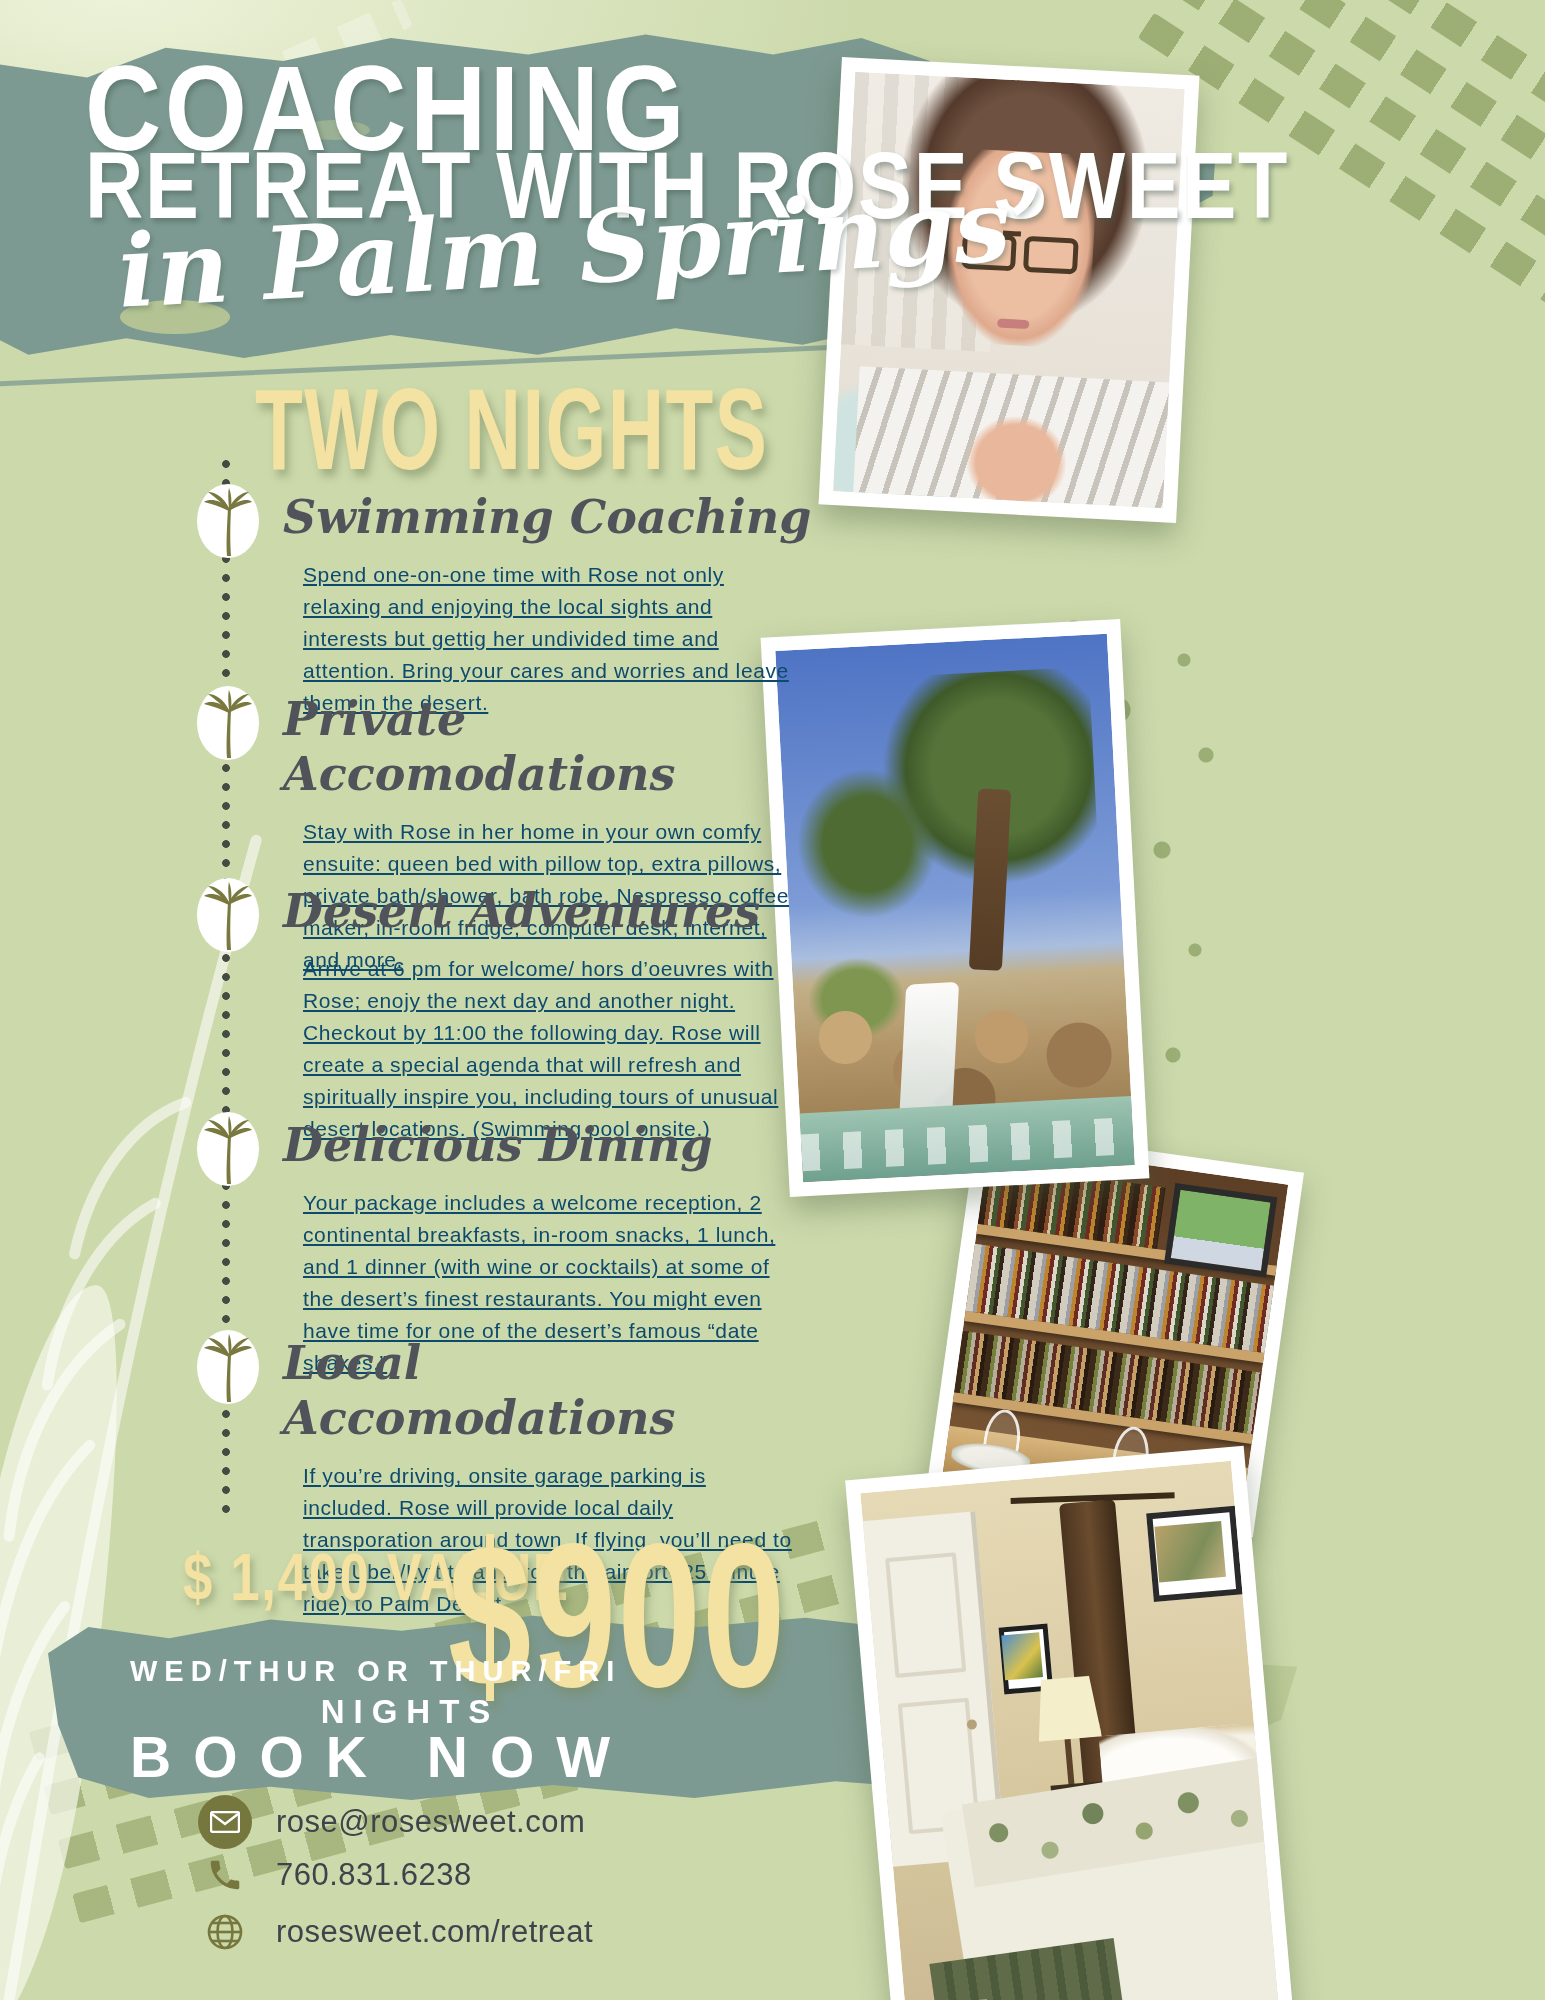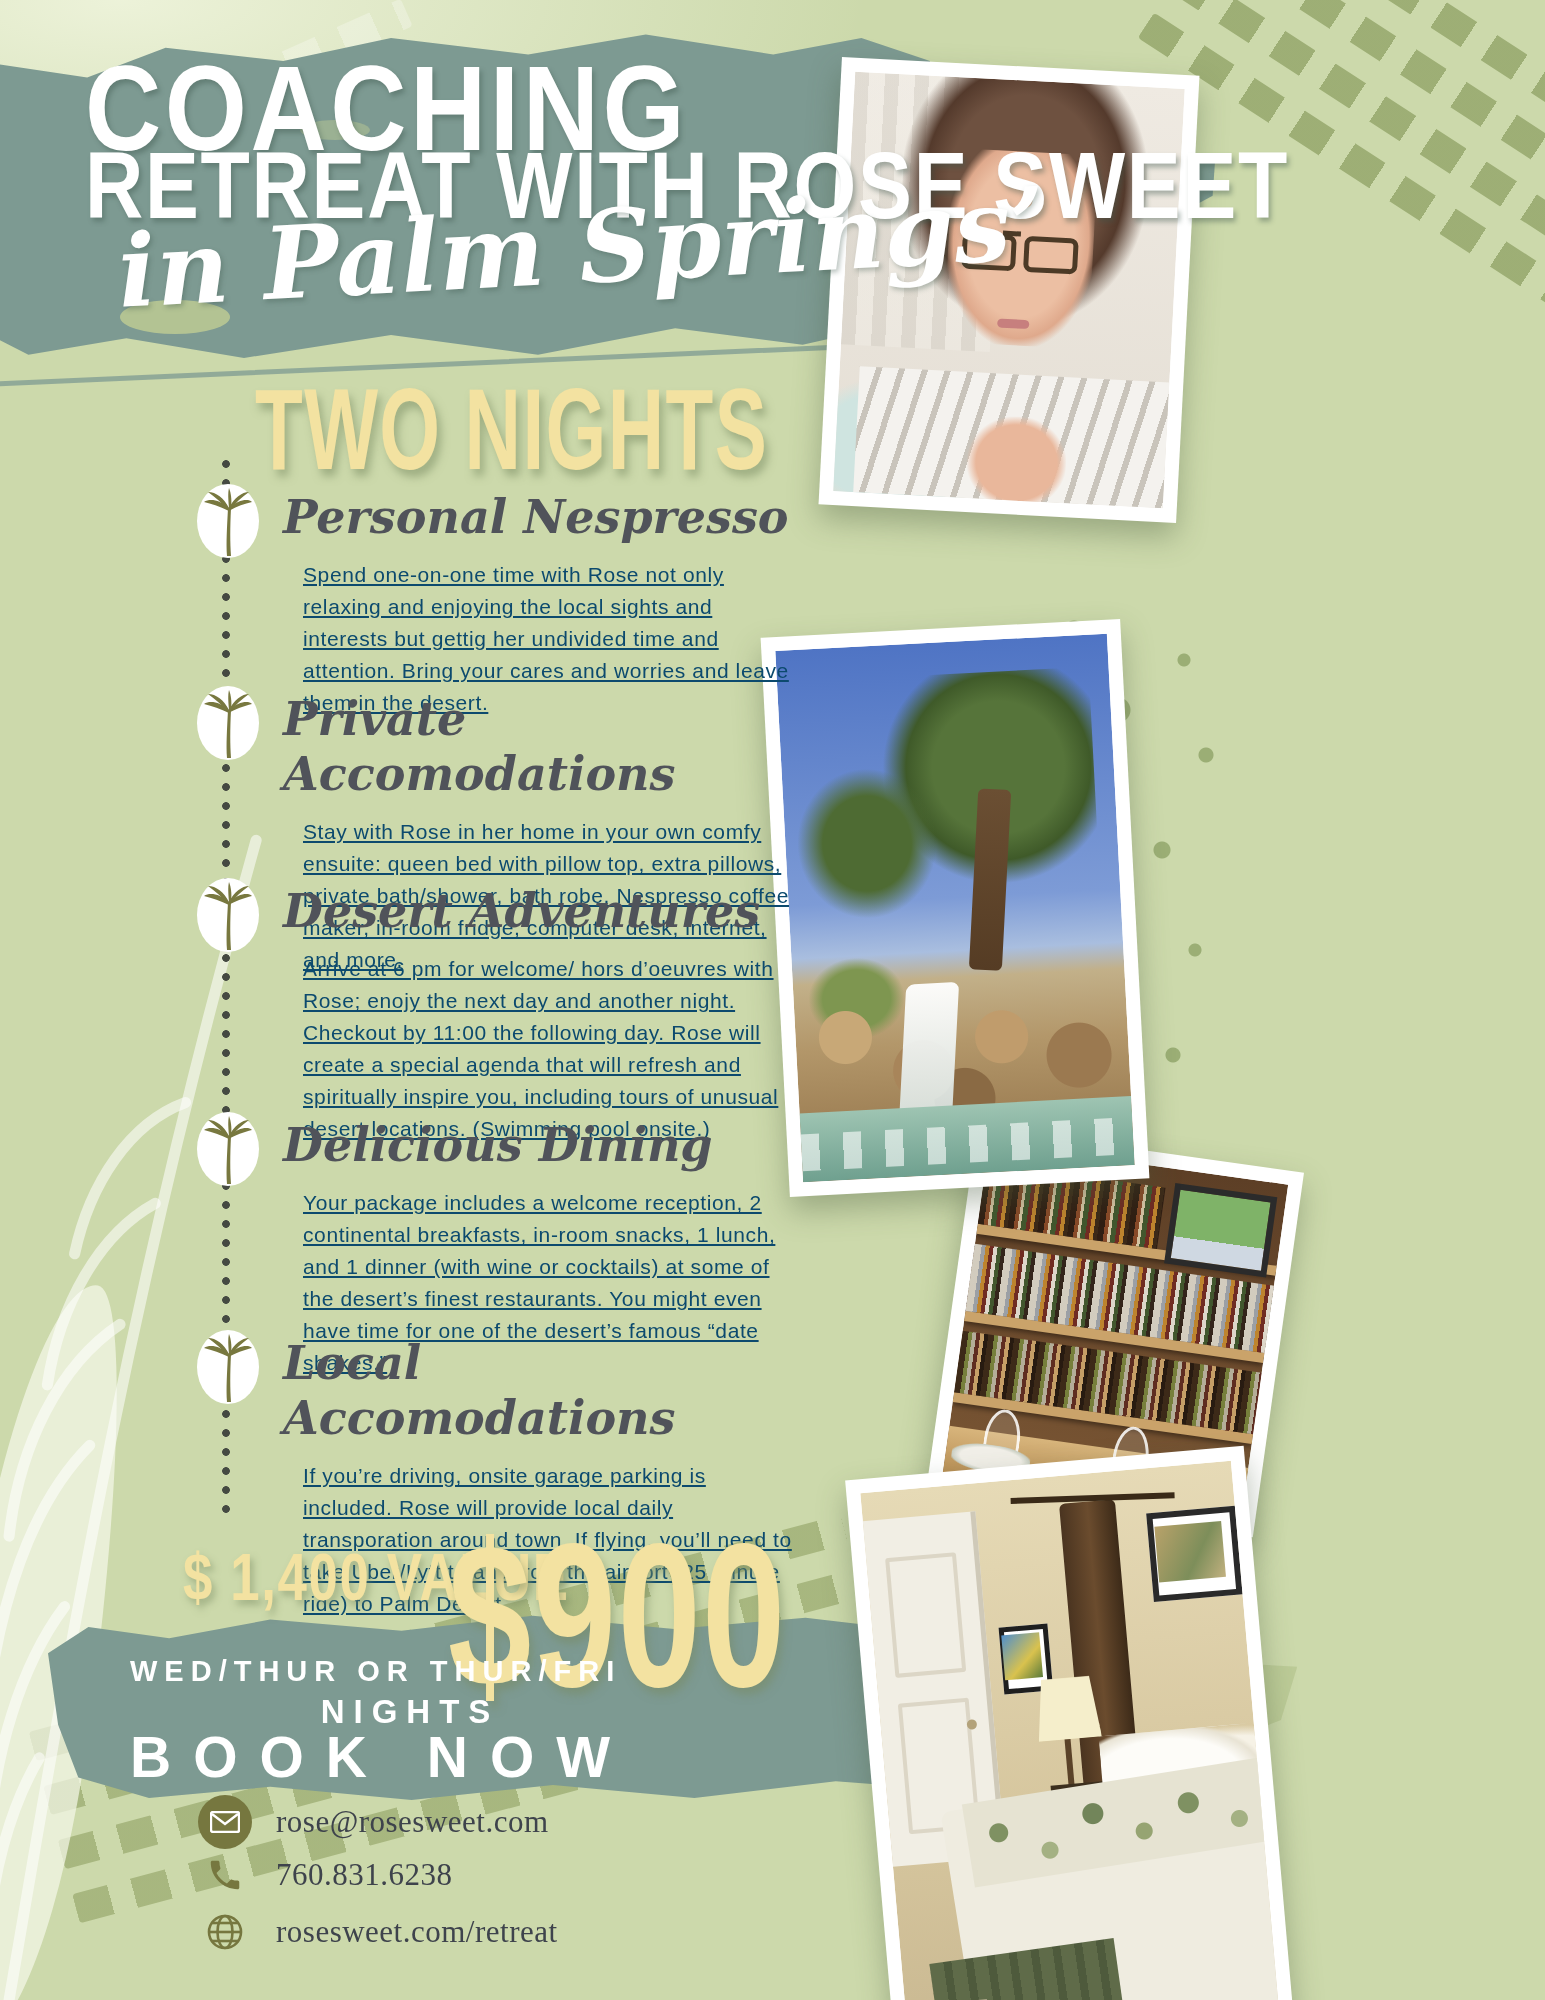--- a/index.html
+++ b/index.html
@@ -80,21 +80,21 @@
       transform:rotate(-4deg);clip-path:polygon(0 20%,25% 0,60% 10%,100% 25%,95% 65%,60% 100%,20% 90%,2% 65%);}
   .sched{left:130px;top:1655px;width:560px;text-align:left;font-size:29px;font-weight:700;color:#fff;
       letter-spacing:7px;z-index:7;}
   .sched2{left:130px;top:1693px;width:560px;text-align:center;font-size:33px;font-weight:700;color:#fff;
       letter-spacing:9px;z-index:7;}
   .booknow{left:130px;top:1724px;width:560px;text-align:left;font-size:57px;font-weight:800;color:#fff;
       letter-spacing:22px;z-index:7;cursor:pointer;}
 
   
   .contact-row{position:absolute;left:198px;display:flex;align-items:center;gap:24px;z-index:7;cursor:pointer;}
-  .contact-row .txt{font-size:31px;color:#3e434c;letter-spacing:.5px;font-family:Liberation Serif, serif;}
+  .contact-row .txt{font-size:31px;color:#3e434c;letter-spacing:.5px;}
   .env-circle{width:54px;height:54px;border-radius:50%;background:#76773f;display:flex;align-items:center;justify-content:center;}
   .icon-holder{width:54px;display:flex;align-items:center;justify-content:center;}
 
   
   .photo{position:absolute;background:#fff;padding:14px;box-shadow:0 14px 30px rgba(70,90,60,.38);}
   .ph-inner{position:relative;width:100%;height:100%;overflow:hidden;}
   .layer{position:absolute;}
 
   .photo-portrait{left:830px;top:66px;width:330px;height:420px;transform:rotate(3deg);z-index:5;}
   .photo-waterfall{left:775px;top:628px;width:332px;height:532px;transform:rotate(-3deg);z-index:4;}
@@ -155,21 +155,21 @@
     <span class="palm-badge">
       <svg width="52" height="70" viewBox="0 0 52 70" fill="#78783f">
           <path d="M26 20 C25 40 24 55 25 68 L29 68 C28 55 28 40 29 20 Z"></path>
           <path d="M27 20 C18 12 8 10 2 14 C10 16 19 19 27 23 Z"></path>
           <path d="M27 20 C36 12 46 10 50 14 C42 16 33 19 27 23 Z"></path>
           <path d="M27 20 C22 10 14 4 6 4 C13 9 20 15 26 22 Z"></path>
           <path d="M27 20 C32 10 40 4 47 4 C40 9 33 15 28 22 Z"></path>
           <path d="M27 20 C26 10 26 4 27 0 C29 5 30 12 29 20 Z"></path>
         </svg>
     </span>
-    <h2>Personal Nespresso</h2>
+    <h2>Swimming Coaching</h2>
     <p>Spend one-on-one time with Rose not only relaxing and enjoying the local sights and interests but gettig her undivided time and attention. Bring your cares and worries and leave them in the desert.</p>
   </section>
 
   <section class="item" style="top:692px;">
     <span class="palm-badge">
       <svg width="52" height="70" viewBox="0 0 52 70" fill="#78783f">
           <path d="M26 20 C25 40 24 55 25 68 L29 68 C28 55 28 40 29 20 Z"></path>
           <path d="M27 20 C18 12 8 10 2 14 C10 16 19 19 27 23 Z"></path>
           <path d="M27 20 C36 12 46 10 50 14 C42 16 33 19 27 23 Z"></path>
           <path d="M27 20 C22 10 14 4 6 4 C13 9 20 15 26 22 Z"></path>

